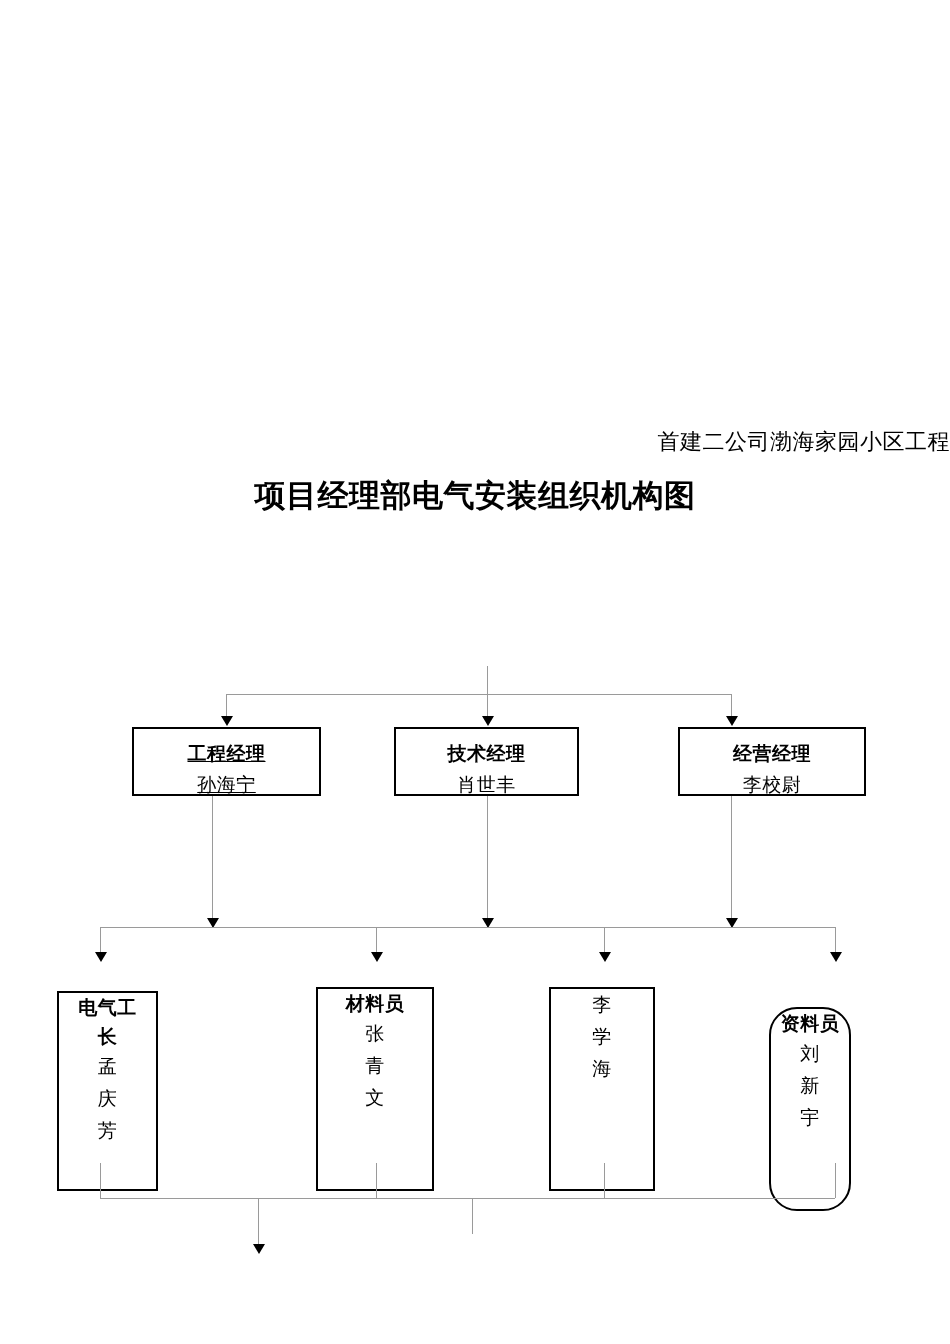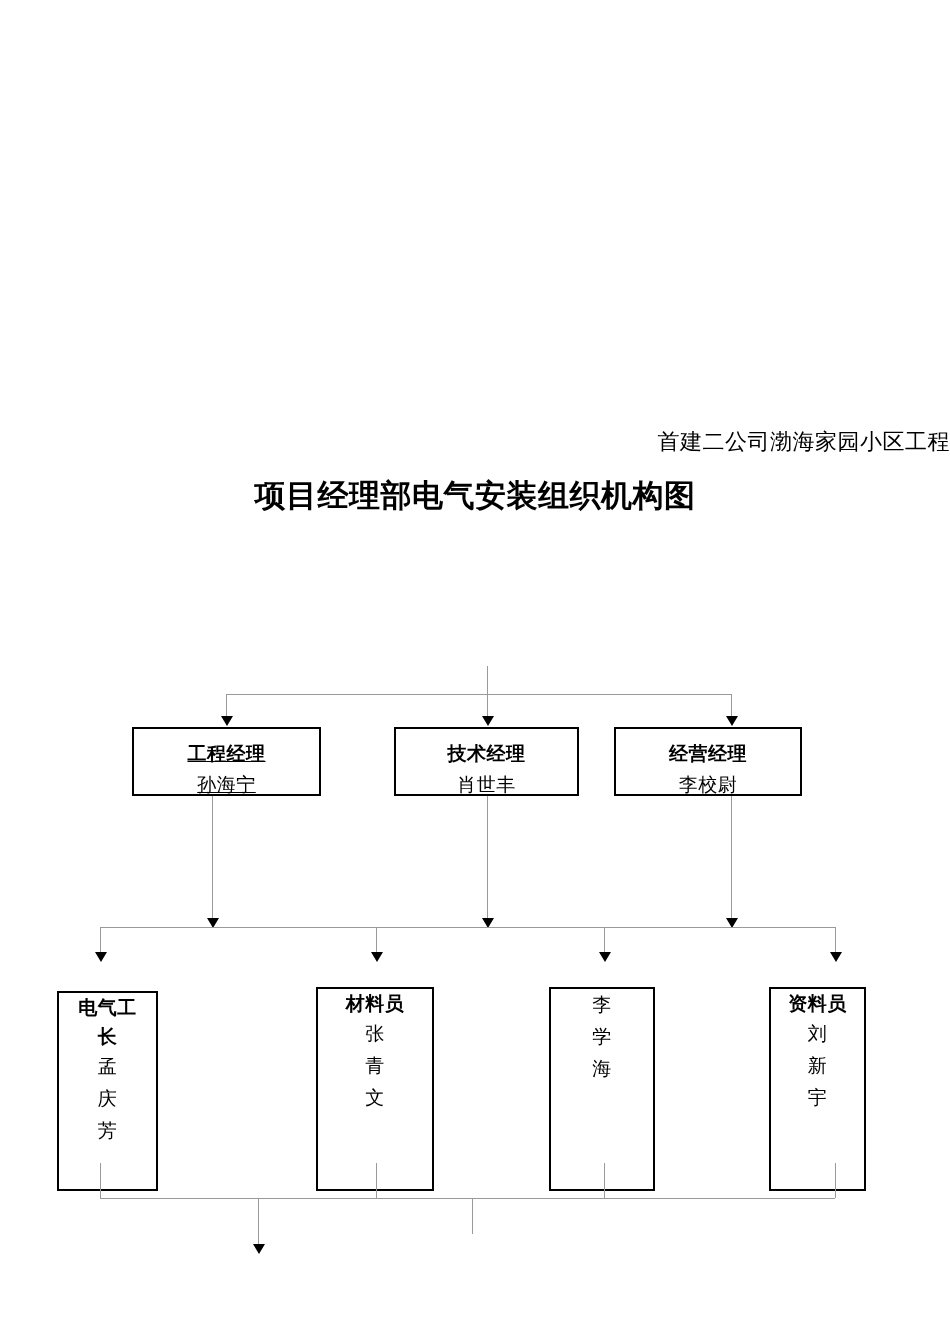--- a/index.html
+++ b/index.html
@@ -127,21 +127,21 @@
   <div class="node wide" style="left:132px; top:727px; width:189px; height:69px;text-decoration:underline;">
     <div class="role">工程经理</div>
     <div class="person">孙海宁</div>
   </div>
 
   <div class="node wide" style="left:394px; top:727px; width:185px; height:69px;">
     <div class="role">技术经理</div>
     <div class="person">肖世丰</div>
   </div>
 
-  <div class="node wide" style="left:614px; top:727px; width:188px; height:69px;">
+  <div class="node wide" style="left:678px; top:727px; width:188px; height:69px;">
     <div class="role">经营经理</div>
     <div class="person">李校尉</div>
   </div>
 
   <div class="ln v" style="left:212px; top:796px; height:131px;"></div>
   <div class="ln v" style="left:487px; top:796px; height:131px;"></div>
   <div class="ln v" style="left:731px; top:796px; height:131px;"></div>
   <div class="arrow" style="left:207px; top:918px;"></div>
   <div class="arrow" style="left:482px; top:918px;"></div>
   <div class="arrow" style="left:726px; top:918px;"></div>
@@ -172,21 +172,21 @@
 青
 文</div>
   </div>
 
   <div class="node tall" style="left:549px; top:959px; width:106px; height:204px;">
     <div class="person">李
 学
 海</div>
   </div>
 
-  <div class="node tall" style="left:769px; top:959px; width:97px; height:204px;">
+  <div class="node tall" style="left:769px; top:979px; width:82px; height:204px;border-radius:28px;">
     <div class="role">资料员</div>
     <div class="person">刘
 新
 宇</div>
   </div>
 
   <div class="ln v" style="left:100px; top:1163px; height:35px;"></div>
   <div class="ln v" style="left:376px; top:1163px; height:35px;"></div>
   <div class="ln v" style="left:604px; top:1163px; height:35px;"></div>
   <div class="ln v" style="left:835px; top:1163px; height:35px;"></div>

